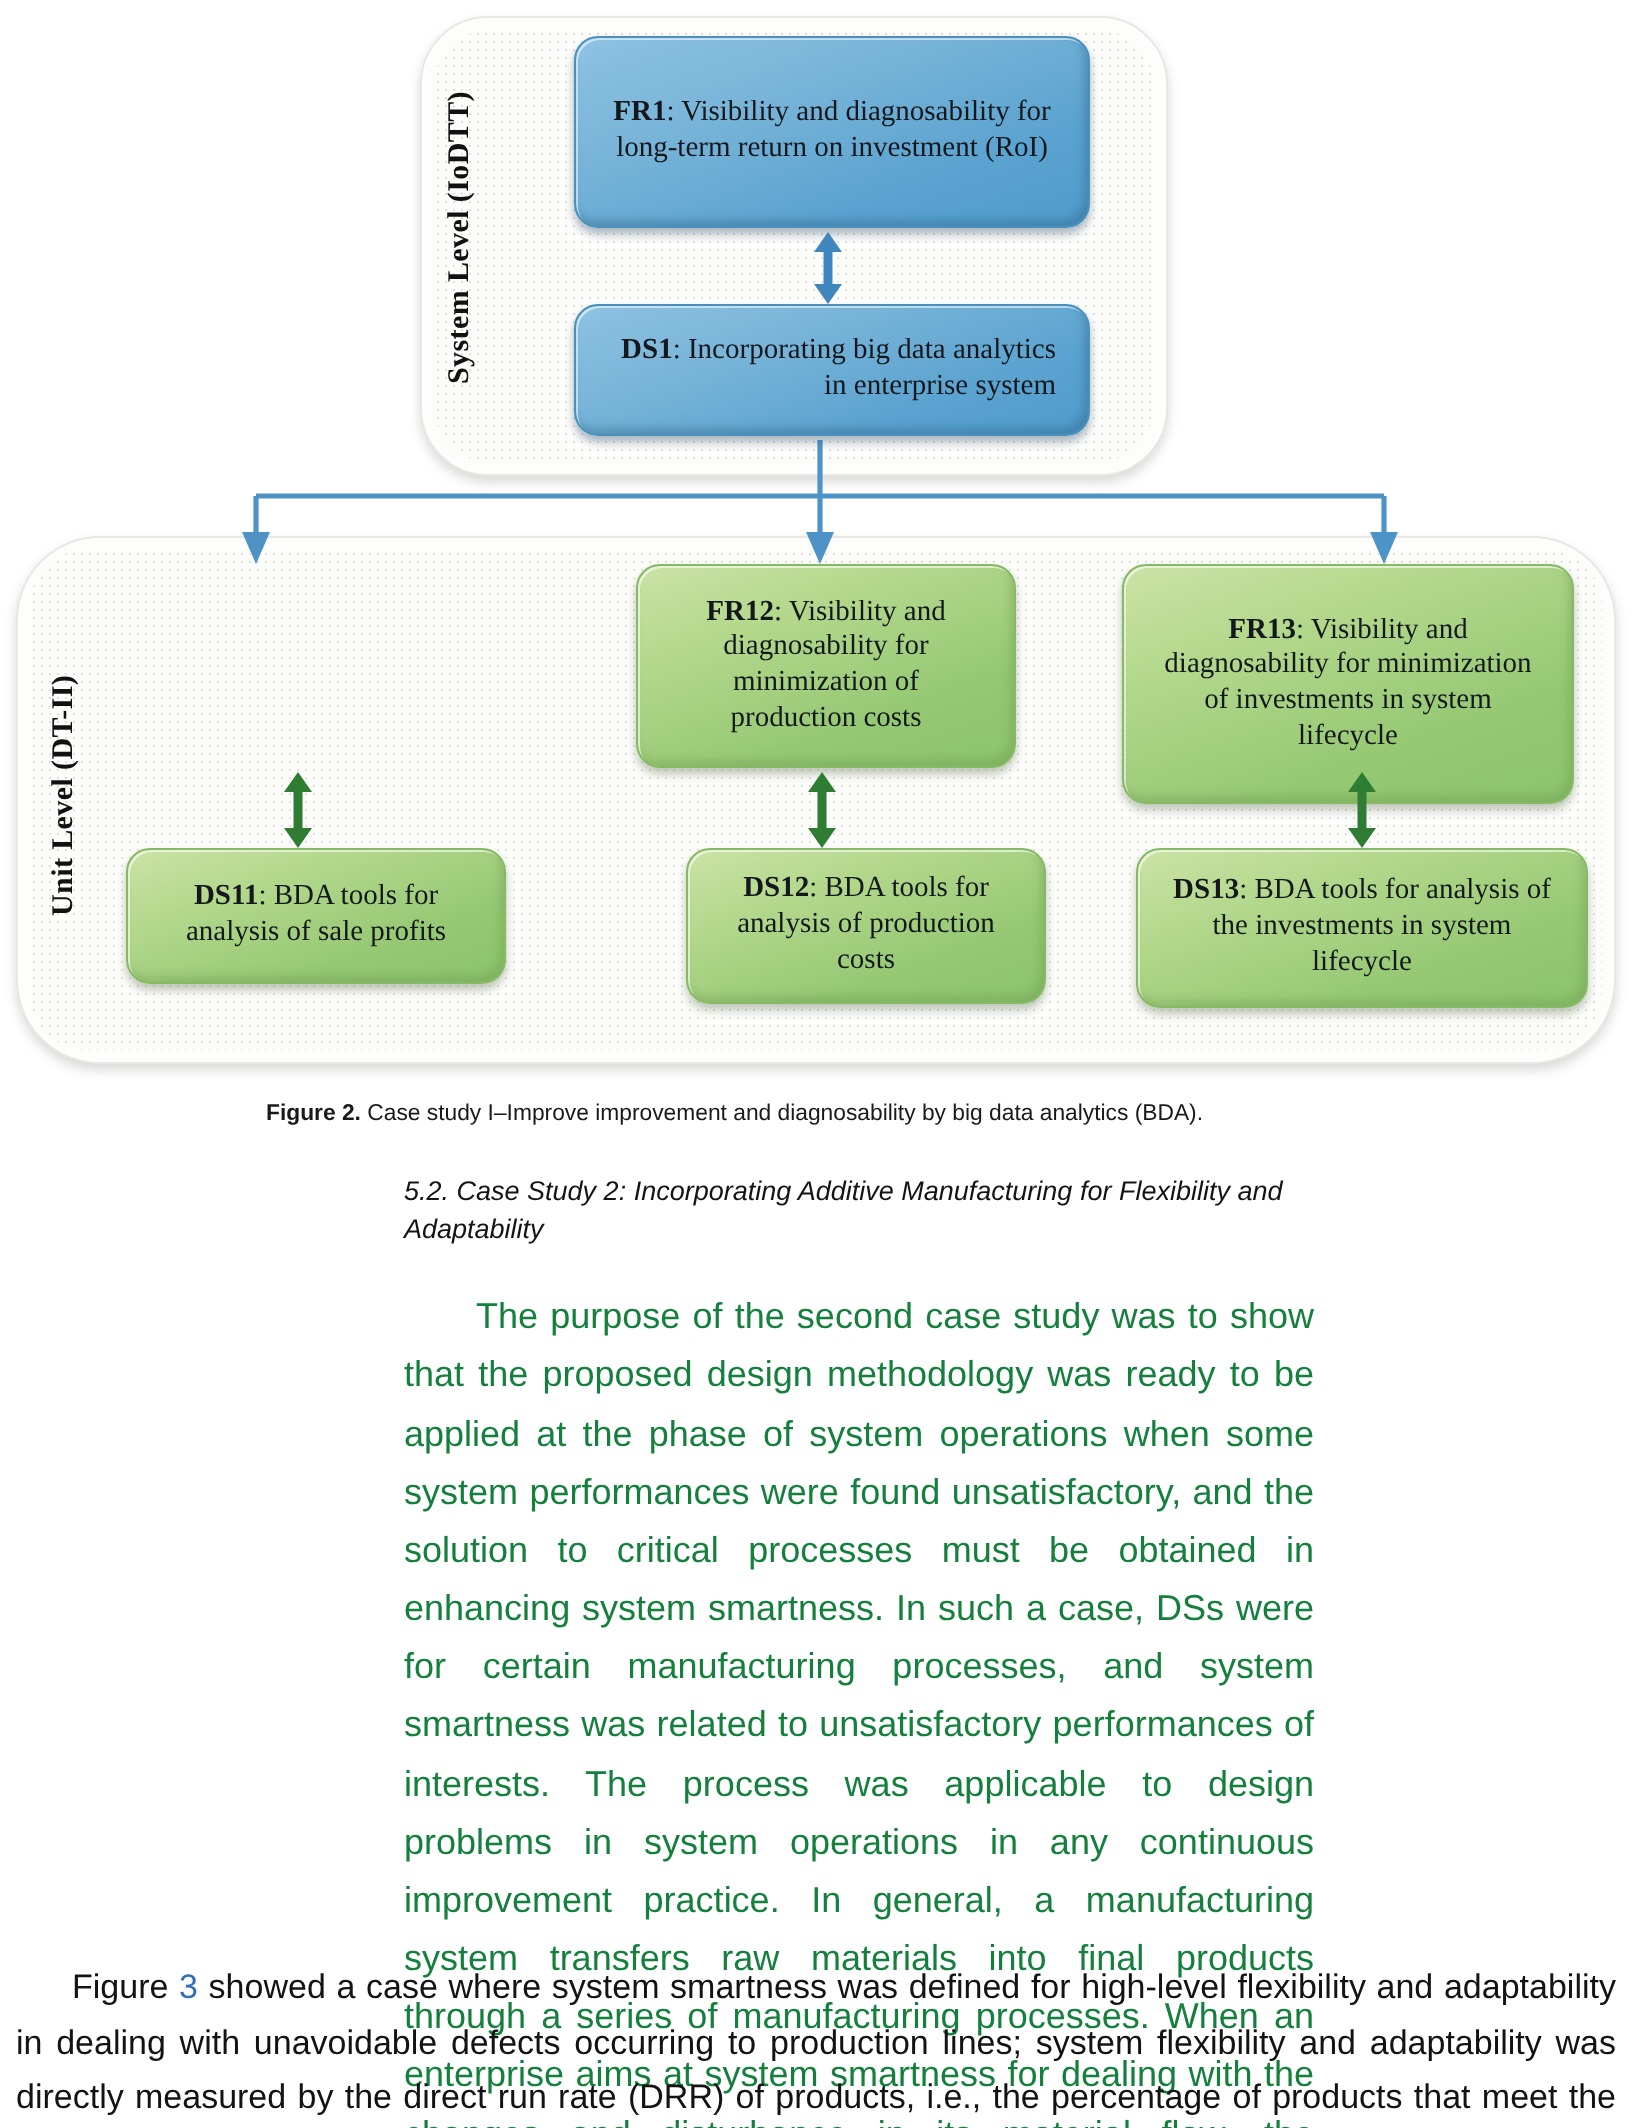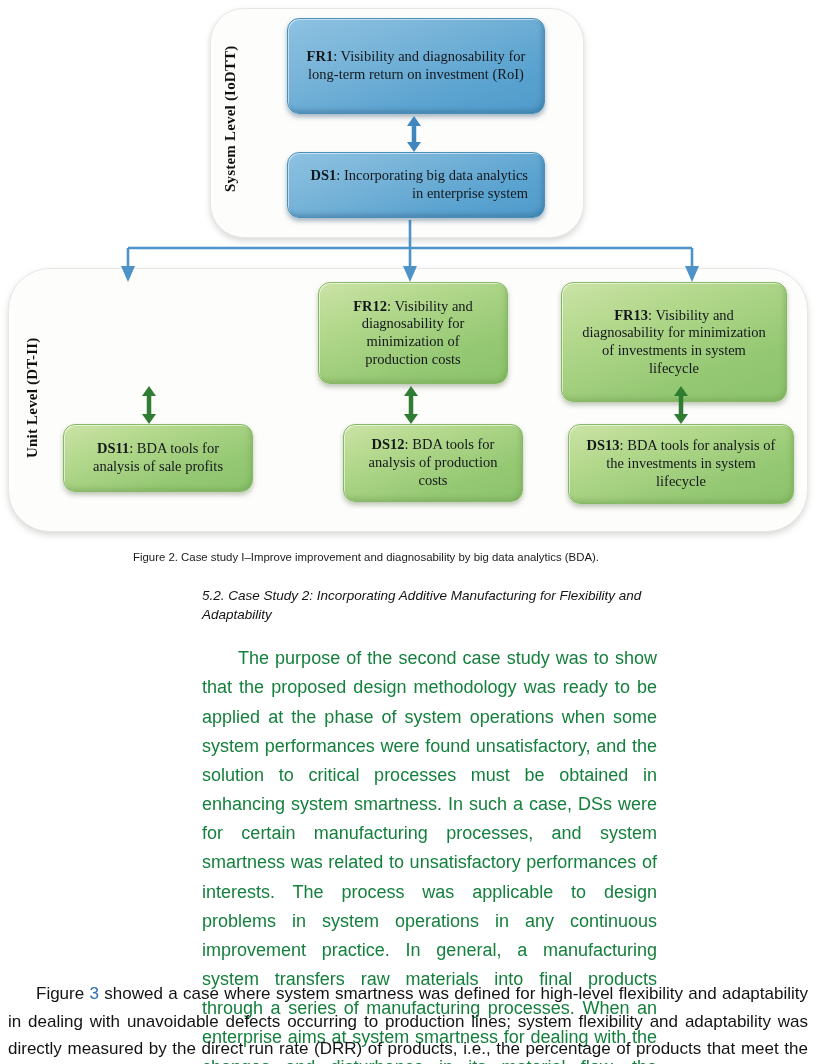--- a/index.html
+++ b/index.html
@@ -82,21 +82,21 @@
   #arrow-fr13-ds13{left:670px;top:386px;width:22px;height:38px;}
 
   
   #branch-connector{position:absolute;left:100px;top:220px;width:620px;height:66px;z-index:4;}
 
   
   #caption{
     position:absolute;left:133px;top:550px;width:560px;
     font-size:11.4px;line-height:1.35;color:#1a1a1a;
   }
-  #caption b{font-weight:normal;}
+  #caption b{font-weight:bold;}
 
   #body-col{
     position:absolute;left:202px;top:586px;width:455px;
   }
   #section-heading{
     font-family:Liberation Sans, sans-serif;
     font-style:italic;font-size:13.5px;line-height:1.42;
     color:#141414;margin:0 0 20px 0;
   }
   #para-1{

